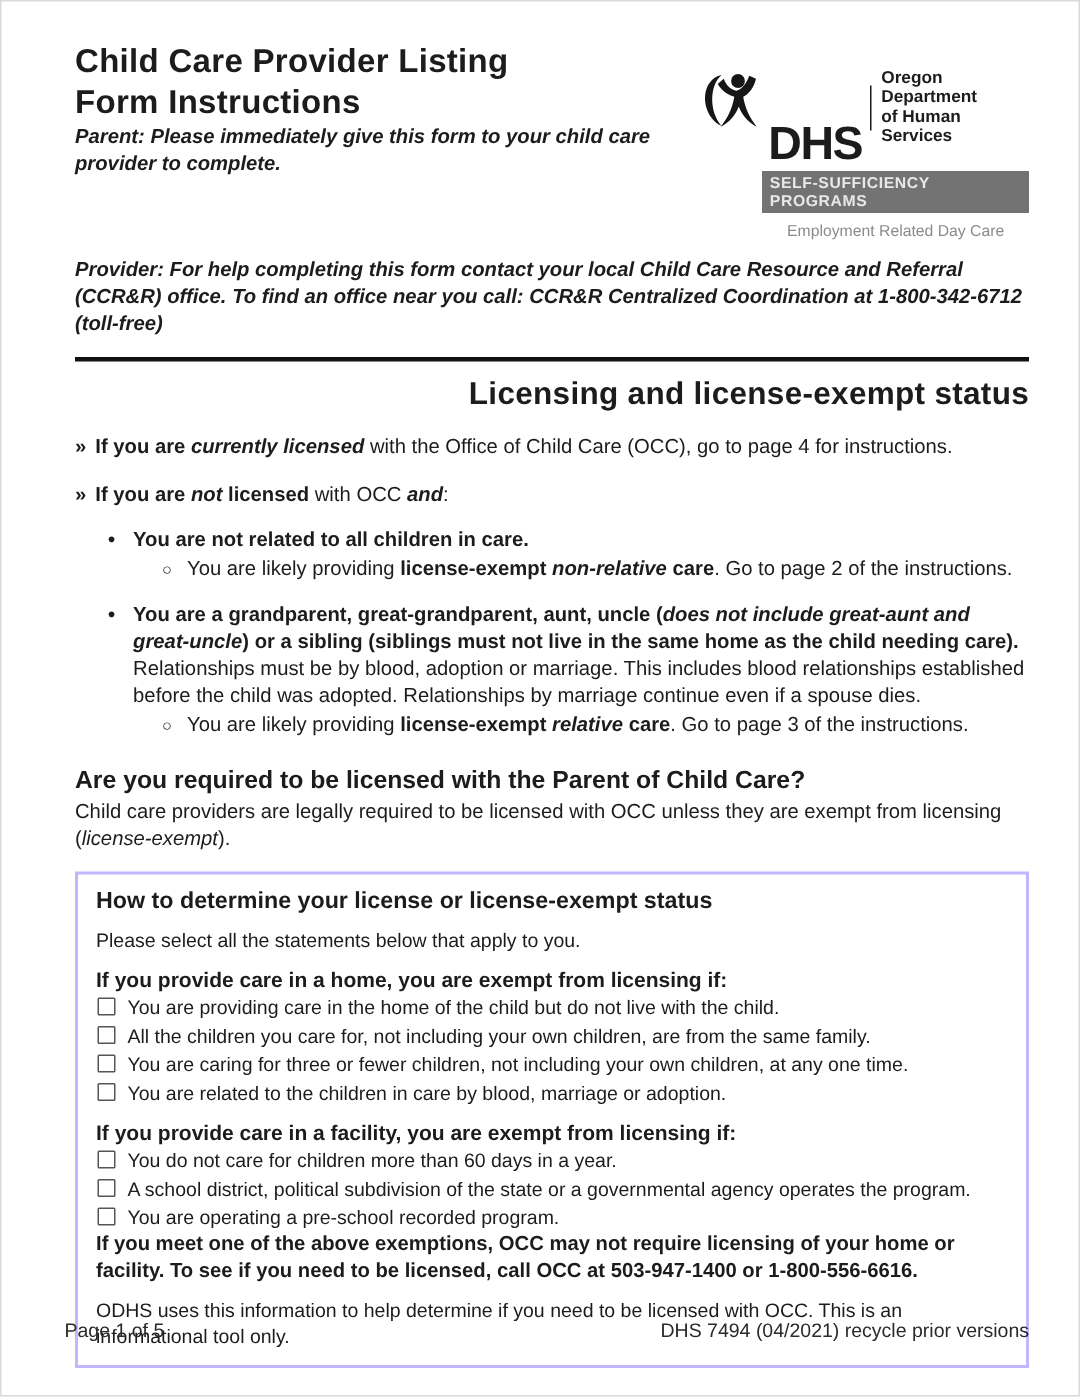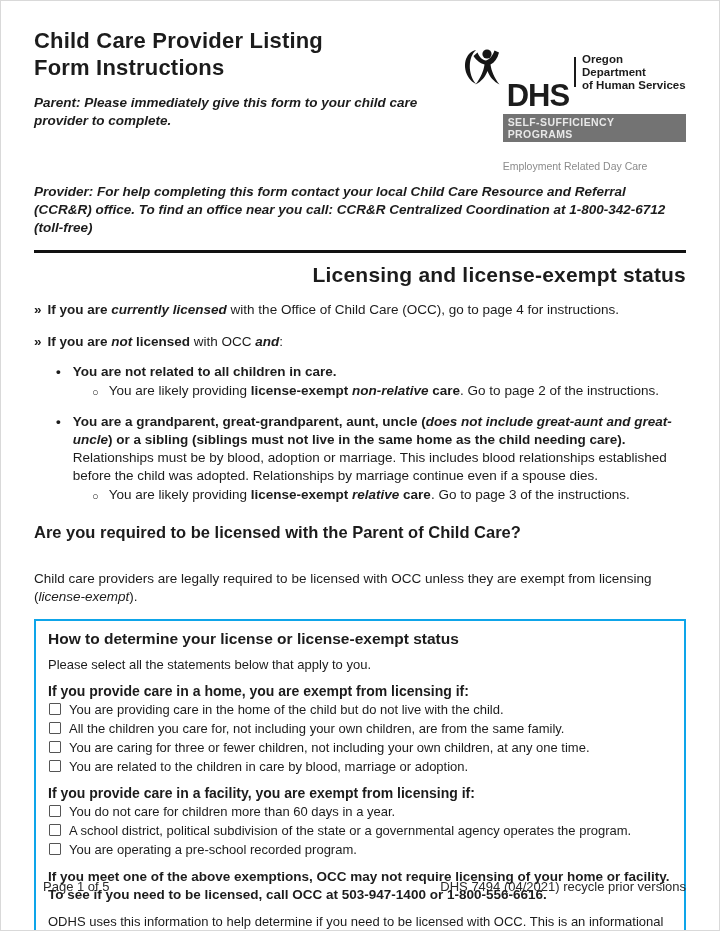--- a/index.html
+++ b/index.html
@@ -4,73 +4,73 @@
 <style>
   * { margin:0; padding:0; box-sizing:border-box; }
   html,body { background:#e8e8e8; }
   .page {
     position:relative;
     width:720px; height:931px;
     margin:0 auto;
     background:#ffffff;
     font-family:"Liberation Sans", sans-serif;
     color:#1c1c1c;
-    padding:26px 33px 0 33px;
+    padding:26px 33px 0 49px;
     overflow:hidden;
     border:1px solid #d9d9d9;
   }
   
   .header-row { display:flex; justify-content:space-between; align-items:flex-start; }
   .header-left { width:445px; }
   .doc-title { font-size:22px; font-weight:bold; line-height:27px; letter-spacing:.2px; }
   .parent-note {
-    margin-top:13px; font-size:13.5px; font-weight:bold; font-style:italic;
+    margin-top:1px; font-size:13.5px; font-weight:bold; font-style:italic;
     line-height:18px; max-width:430px;
   }
   .logo { width:235px; padding-top:6px; }
   .logo-top { display:flex; align-items:center; }
   .logo-figure { flex:0 0 auto; margin-right:2px; }
   .logo-dhs { font-size:31px; font-weight:bold; letter-spacing:-1px; line-height:30px;margin-top:48px; }
   .logo-divider { width:2px; height:30px; background:#1a1a1a; margin:0 6px 0 5px; }
   .logo-dept { font-size:11.5px; font-weight:bold; line-height:13px; }
   .logo-bar {
     margin-top:3px; margin-left:42px; width:fit-content;
     background:#737373; color:#e8e8e8; font-size:10.5px; font-weight:bold;
     letter-spacing:.4px; padding:2px 5px 2px 5px;
   }
-  .logo-sub { margin-top:18px; margin-left:42px; font-size:10.5px; color:#8b8b8b; }
+  .logo-sub { margin-top:6px; margin-left:42px; font-size:10.5px; color:#8b8b8b;text-align:center; }
   .provider-note {
     margin-top:11px; font-size:13.5px; font-weight:bold; font-style:italic; line-height:18px;
   }
   .rule { border:none; height:3px; background:#111; margin:13px 0 10px 0; }
   
   .section-heading { font-size:21px; font-weight:bold; letter-spacing:.2px;text-align:right; }
   .arrow-item { display:flex; margin-top:14px; font-size:13.5px; line-height:18px; }
   .arrow-marker { font-weight:bold; margin-right:6px; }
   .bullet-item { display:flex; margin-top:12px; margin-left:22px; font-size:13.5px; line-height:18px; }
   .bullet-marker { font-weight:bold; margin-right:12px; }
   .sub-item { display:flex; margin-left:58px; font-size:13.5px; line-height:18px; margin-top:1px; }
   .sub-marker { margin-right:10px; font-size:11px; padding-top:1px; }
   .seg-b { font-weight:bold;margin-top:46px; }
   .seg-bi { font-weight:bold; font-style:italic; }
   .seg-i { font-style:italic; }
   
   .h2 { font-size:16.5px; font-weight:bold; margin-top:18px; }
-  .body-par { margin-top:28px; font-size:13.5px; line-height:18px; }
+  .body-par { margin-top:2px; font-size:13.5px; line-height:18px; }
   
-  .info-box { border:2px solid #0ea5e9; margin-top:13px; padding:9px 12px 11px 12px; }
+  .info-box { border:2px solid #c4b5fd; margin-top:13px; padding:9px 12px 11px 12px; }
   .box-heading { font-size:15.5px; font-weight:bold; }
   .box-intro { margin-top:8px; font-size:13px; line-height:17px; }
   .group-heading { margin-top:10px; font-size:14px; font-weight:bold; }
   .check-row { display:flex; align-items:flex-start; margin-top:2px; font-size:13px; line-height:17px; }
   .checkbox {
     flex:0 0 auto; width:12px; height:12px; border:1.4px solid #555;
     border-radius:1px; margin:2px 8px 0 1px; background:#fff; cursor:pointer;
   }
-  .box-note-bold { margin-top:10px; font-size:13.5px; font-weight:bold; line-height:18px; }
+  .box-note-bold { font-size:13.5px; font-weight:bold; line-height:18px; }
   .box-note { margin-top:9px; font-size:13px; line-height:17px; }
   
   .footer {
     position:absolute; left:42px; right:33px; bottom:36px;
     display:flex; justify-content:space-between; font-size:13px; color:#2a2a2a;
   }
 </style>
 </head>
 <body>
 

